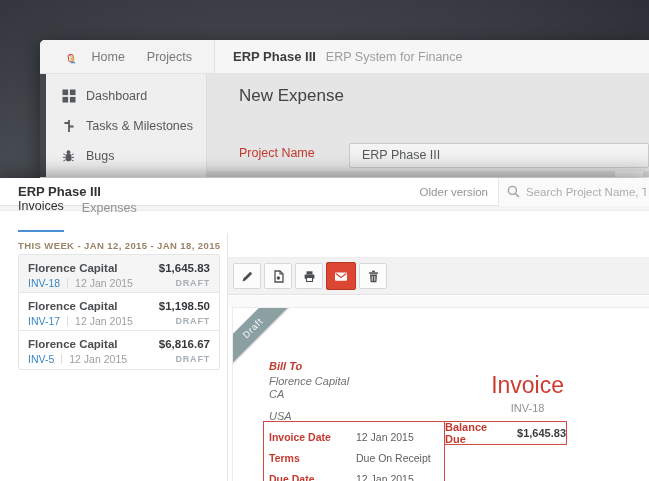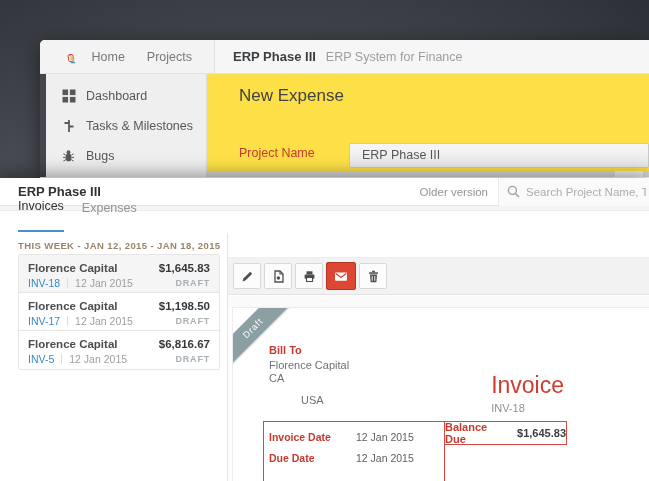--- a/index.html
+++ b/index.html
@@ -17,21 +17,21 @@
   .bgw-nav { font-size:12.5px; color:#75797c; margin-right:22px; cursor:pointer; }
   .bgw-header-title { flex:1; display:flex; align-items:center; padding-left:18px; background:#f6f6f6; }
   .bgw-title { font-size:13px; font-weight:700; color:#3b3e41; margin-right:10px; }
   .bgw-subtitle { font-size:12.5px; color:#9b9ea1; }
   .bgw-body { display:flex; height:103px; }
   .bgw-sidebar { width:167px; flex:none; display:flex; background:#efefef; border-right:1px solid #dcdcdc; }
   .bgw-strip { width:6px; flex:none; background:#43474d; }
   .bgw-items { flex:1; padding-top:7px; overflow:hidden; }
   .sb-item { height:30px; display:flex; align-items:center; padding-left:16px; font-size:12.5px; color:#55585b; cursor:pointer; }
   .sb-ic { width:14px; height:14px; margin-right:10px; flex:none; }
-  .bgw-content { flex:1; position:relative; background:#fde047; }
+  .bgw-content { flex:1; position:relative; background:#e5e5e5; }
   .bgw-heading { position:absolute; left:32px; top:12px; font-size:17px; color:#404346; }
   .bgw-label { position:absolute; left:32px; top:72px; font-size:12.5px; color:#c4392e; }
   .bgw-field { position:absolute; left:142px; top:69px; right:0; height:25px;
     background:linear-gradient(#f6f6f6,#e9e9e9); border:1px solid #c9c9c9; border-radius:2px;
     font-size:12.5px; color:#55585b; line-height:23px; padding-left:12px; cursor:pointer; }
   .bgw-band { position:absolute; left:0; right:0; bottom:0; height:6px; background:#d9d9d9; }
   .bgw-band-chip { position:absolute; right:6px; top:0; width:28px; height:6px; background:#f0f0f0; }
 
   
   .panel { position:absolute; left:0; top:178px; width:649px; height:303px; background:#fff;
@@ -70,24 +70,24 @@
     border-top:1px solid #eee; border-bottom:1px solid #e3e3e3; display:flex; align-items:center; padding-left:5px; }
   .tbtn { width:28px; height:26px; background:#fcfcfc; border:1px solid #d8d8d8; border-radius:2px;
     margin-right:3px; display:flex; align-items:center; justify-content:center; cursor:pointer; }
   .tbtn.active { width:30px; height:28px; background:#dc4632; border-color:#b4381f; }
   .pane-gap { position:absolute; left:0; right:0; top:63px; height:11px; background:#fafafa; }
   .sheet { position:absolute; left:4px; right:-1px; top:74px; bottom:-1px; background:#fff;
     border-top:1px solid #ececec; border-left:1px solid #ececec; overflow:hidden; }
   .ribbon { position:absolute; left:-35px; top:10px; width:110px; height:20px; background:#8ba0a3;
     transform:rotate(-45deg); display:flex; align-items:center; justify-content:center;
     color:#fff; font-size:9px; letter-spacing:1px; box-shadow:0 1px 2px rgba(0,0,0,.25); }
-  .billto { position:absolute; left:36px; top:36px; font-size:11px; line-height:13px; color:#6e7174; }
+  .billto { position:absolute; left:36px; top:52px; font-size:11px; line-height:13px; color:#6e7174;font-style:italic; }
   .billto-lbl { color:#c43a2f; font-weight:700; margin-bottom:2px; }
-  .billto-country { margin-top:9px;margin-left:32px; }
-  .docblock { position:absolute; right:86px; top:64px; text-align:left; }
+  .billto-country { margin-top:9px; }
+  .docblock { position:absolute; right:86px; top:64px; text-align:center; }
   .doc-title { font-size:23px; color:#d03b30; line-height:27px; }
   .doc-num { font-size:11px; color:#8e9194; margin-top:3px; }
   .tbl-hline { position:absolute; left:30px; top:113px; width:304px; height:1px; background:#d14b42; }
   .tbl-vline-left { position:absolute; left:30px; top:113px; bottom:0; width:1px; background:#d14b42; }
   .tbl-vline-mid { position:absolute; left:211px; top:113px; bottom:0; width:1px; background:#d14b42; }
   .balance-box { position:absolute; left:211px; top:113px; width:123px; height:24px; background:#fff;
     border:1px solid #d14b42; display:flex; align-items:center; justify-content:center;
     font-size:11px; font-weight:700; }
   .balance-label { color:#c43a2f; margin-right:8px; }
   .balance-amt { color:#3b3e41; }
@@ -299,20 +299,24 @@
           <span class="balance-label">Balance Due</span>
           <span class="balance-amt">$1,645.83</span>
         </div>
 
         <div class="meta">
           <div class="meta-row">
             <span class="meta-label">Invoice Date</span>
             <span class="meta-value">12 Jan 2015</span>
           </div>
           <div class="meta-row">
+            <span class="meta-label">Terms</span>
+            <span class="meta-value">Due On Receipt</span>
+          </div>
+          <div class="meta-row">
             <span class="meta-label">Due Date</span>
             <span class="meta-value">12 Jan 2015</span>
           </div>
         </div>
       </div>
     </div>
   </div>
 
 </div>
 

